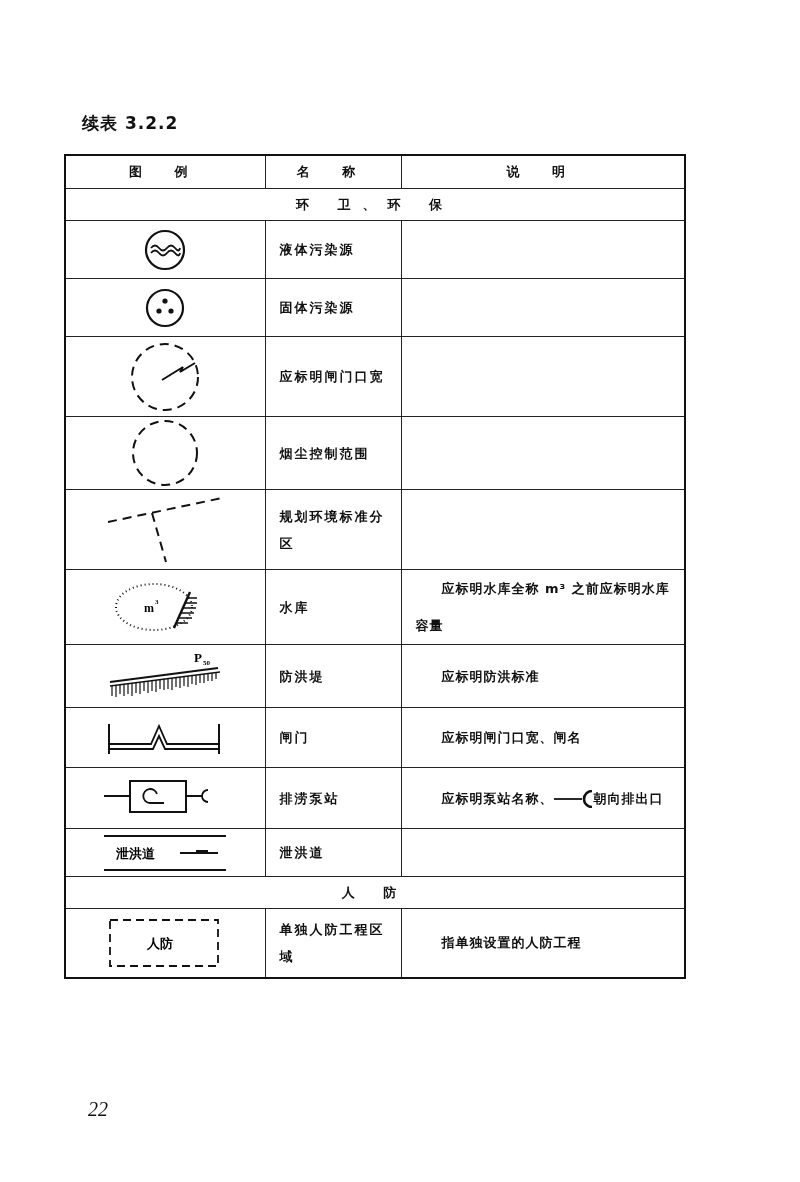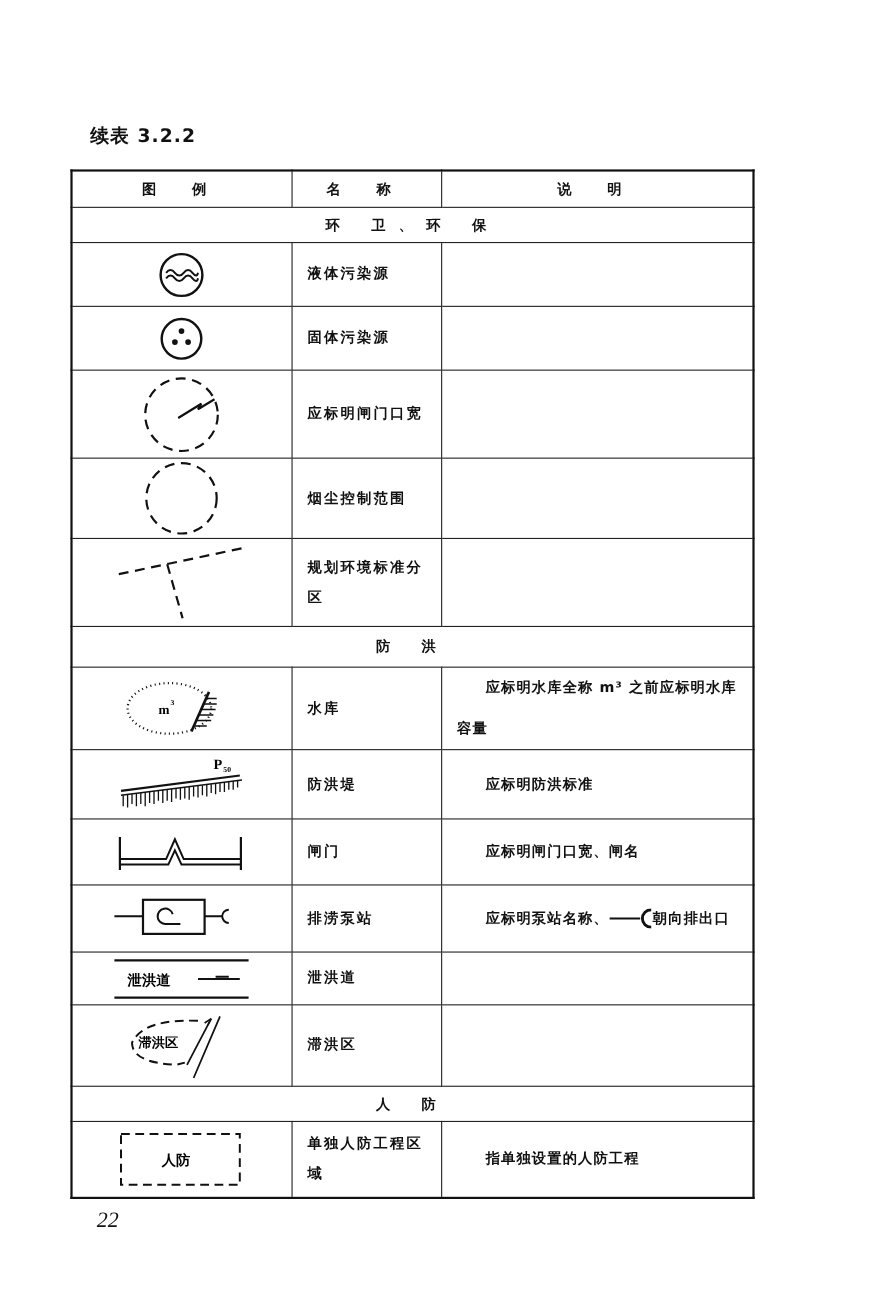--- a/index.html
+++ b/index.html
@@ -86,23 +86,20 @@
     <td class="sym">
           <svg width="130" height="72" viewBox="0 0 130 72">
             <path d="M8 28 L122 4" fill="none" stroke="#111" stroke-width="2" stroke-dasharray="9 6"></path>
             <path d="M52 19 L66 68" fill="none" stroke="#111" stroke-width="2" stroke-dasharray="9 6"></path>
           </svg>
         </td>
     <td class="name">规划环境标准分区</td>
     <td class="desc"></td>
   </tr>
 
-  <tr class="sec" style="height:37px">
-        <td colspan="3">防 洪</td>
-      </tr>
 
   <tr style="height:57px">
     <td class="sym">
           <svg width="110" height="54" viewBox="0 0 110 54">
             <ellipse cx="44" cy="27" rx="38" ry="23" fill="none" stroke="#111" stroke-width="2" stroke-dasharray="1 3"></ellipse>
             <text x="34" y="32" font-size="12" font-weight="bold" font-family="Liberation Serif, serif">m</text>
             <text x="45" y="24" font-size="7" font-weight="bold" font-family="Liberation Serif, serif">3</text>
             <path d="M80 12 L64 48" stroke="#111" stroke-width="2.4"></path>
             <path d="M77 18 h10 M75 23 h12 M72 28 h14 M70 33 h14 M68 38 h14 M66 43 h12" stroke="#111" stroke-width="1.5"></path>
           </svg>
@@ -155,32 +152,20 @@
     <td class="sym">
           <svg width="130" height="40" viewBox="0 0 130 40">
             <path d="M4 3 H126 M4 37 H126" stroke="#111" stroke-width="2"></path>
             <text x="16" y="25" font-size="13" font-weight="bold" font-family="DejaVu Sans, sans-serif">泄洪道</text>
             <path d="M80 20 H118 M96 18 H108" stroke="#111" stroke-width="1.8"></path>
           </svg>
         </td>
     <td class="name">泄洪道</td>
     <td class="desc"></td>
   </tr>
-  <tr style="height:74px">
-    <td class="sym">
-          <svg width="110" height="66" viewBox="0 0 110 66">
-            <path d="M70 10 Q20 8 10 30 Q10 48 50 50 L58 48" fill="none" stroke="#111" stroke-width="1.8" stroke-dasharray="8 5"></path>
-            <text x="16" y="34" font-size="12" font-weight="bold" font-family="DejaVu Sans, sans-serif">滞洪区</text>
-            <path d="M60 50 L82 8 M66 62 L90 6" stroke="#111" stroke-width="1.6"></path>
-            <path d="M82 8 L79 14 M82 8 L76 12" stroke="#111" stroke-width="1.4"></path>
-          </svg>
-        </td>
-    <td class="name">滞洪区</td>
-    <td class="desc"></td>
-  </tr>
 
   <tr class="sec" style="height:32px">
         <td colspan="3">人 防</td>
       </tr>
 
   <tr style="height:69px">
     <td class="sym">
           <svg width="116" height="52" viewBox="0 0 116 52">
             <rect x="3" y="3" width="108" height="46" fill="none" stroke="#111" stroke-width="1.8" stroke-dasharray="8 5"></rect>
             <text x="40" y="31" font-size="13" font-weight="bold" font-family="DejaVu Sans, sans-serif">人防</text>

